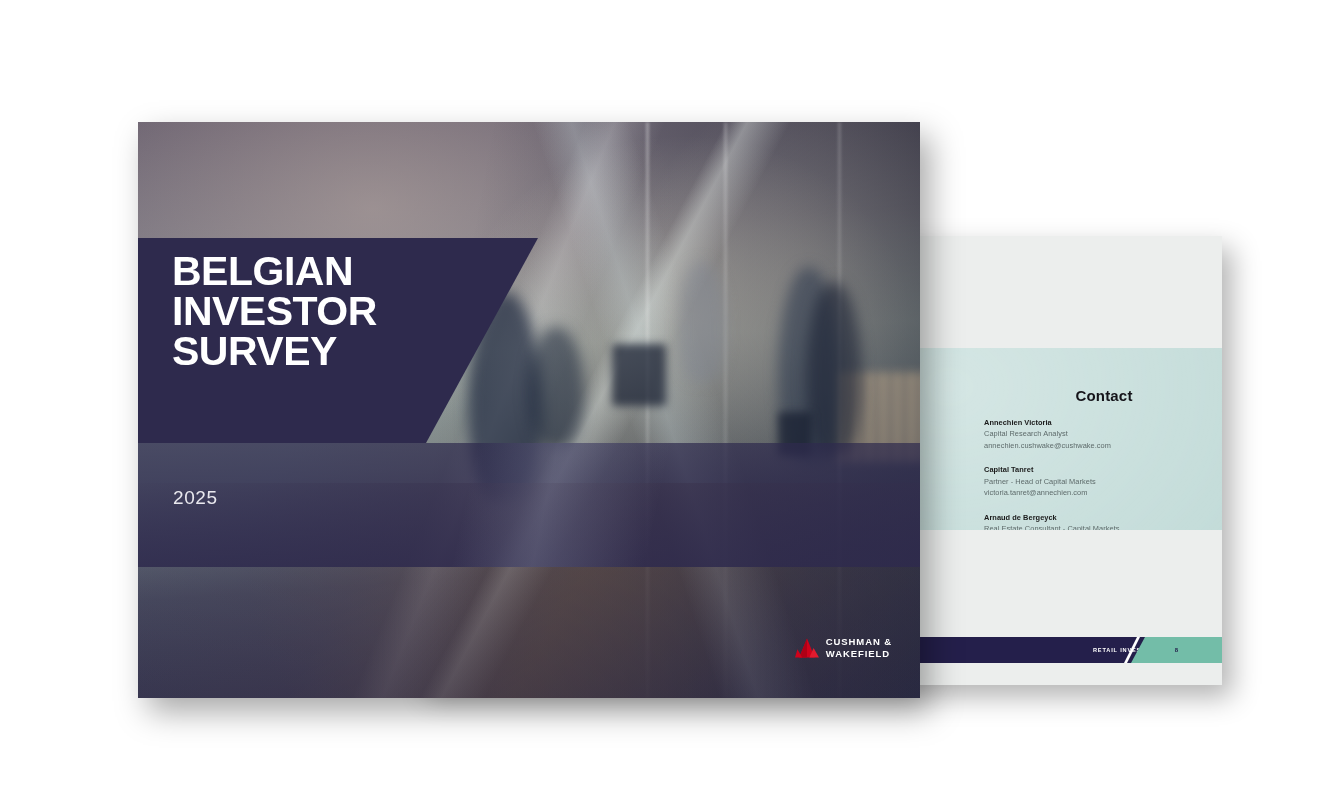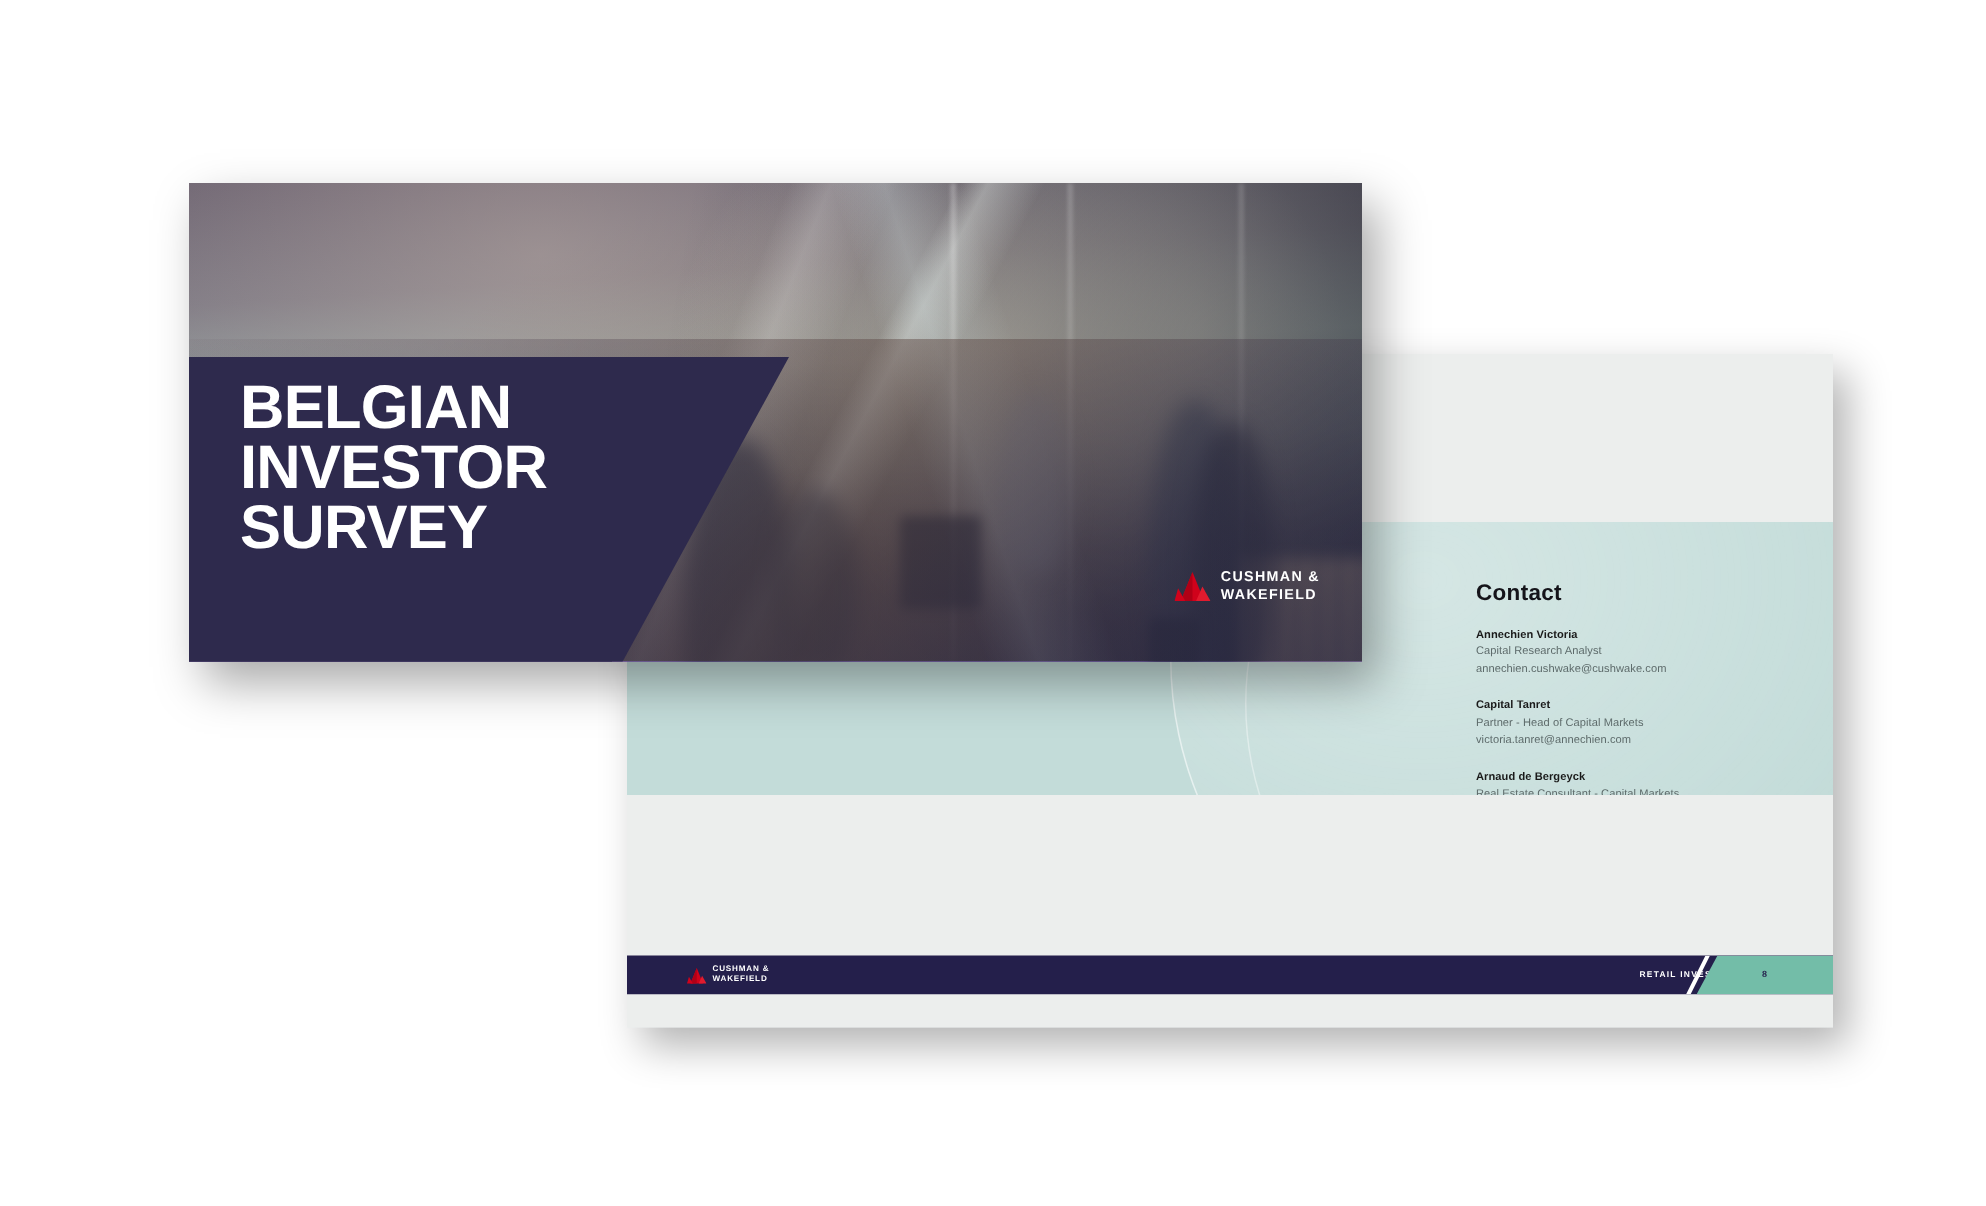--- a/index.html
+++ b/index.html
@@ -39,21 +39,21 @@
     position:absolute;right:-40px;top:-90px;
     width:430px;height:420px;border-radius:50%;
     border:1px solid rgba(255,255,255,.40);
   }
   .contact-block{
     position:absolute;left:566px;top:152px;width:240px;
     color:#1c1c1c;
   }
   .contact-title{
     font-size:15px;font-weight:bold;letter-spacing:.2px;
-    color:#15141a;margin:0 0 14px 0;line-height:1;
+    color:#15141a;margin:0 0 14px 0;line-height:1;text-align:center;
   }
   .contact-person{margin-bottom:13px;}
   .cp-name{font-size:7.4px;font-weight:bold;color:#1a1a1a;line-height:1.55;letter-spacing:.05px;}
   .cp-role{font-size:7.4px;color:#5d6a6a;line-height:1.55;letter-spacing:.05px;}
   .cp-mail{font-size:7.4px;color:#5d6a6a;line-height:1.55;letter-spacing:.05px;}
 
   .bs-bottom-white{
     position:absolute;left:0;top:294px;width:100%;height:107px;background:#eceeed;
   }
 
@@ -89,24 +89,24 @@
   .footer-page span{
     color:#241f4b;font-size:6px;font-weight:bold;letter-spacing:.3px;
   }
   .bs-after-footer{
     position:absolute;left:0;top:427px;width:100%;height:22px;background:#eceeed;
   }
 
   
   .front-slide{
     position:absolute;
-    left:126px;top:122px;width:782px;height:319px;
+    left:138px;top:122px;width:782px;height:576px;
     box-shadow:10px 14px 30px rgba(0,0,0,.34);
     overflow:hidden;
-    background:#6d28d9;
+    background:#14532d;
   }
   
   .photo{
     position:absolute;inset:0;
     background:
       linear-gradient(118deg, rgba(255,255,255,0) 54%, rgba(226,232,228,.40) 56%, rgba(255,255,255,0) 60%),
       linear-gradient(100deg, rgba(22,26,40,.0) 40%, rgba(18,22,36,.35) 72%, rgba(12,16,28,.55) 100%),
       radial-gradient(ellipse 320px 260px at 70% 34%, rgba(238,226,206,.55), rgba(238,226,206,0) 70%),
       radial-gradient(ellipse 260px 300px at 86% 30%, rgba(247,238,222,.45), rgba(247,238,222,0) 70%),
       radial-gradient(ellipse 420px 300px at 30% 15%, rgba(196,178,168,.45), rgba(196,178,168,0) 72%),

